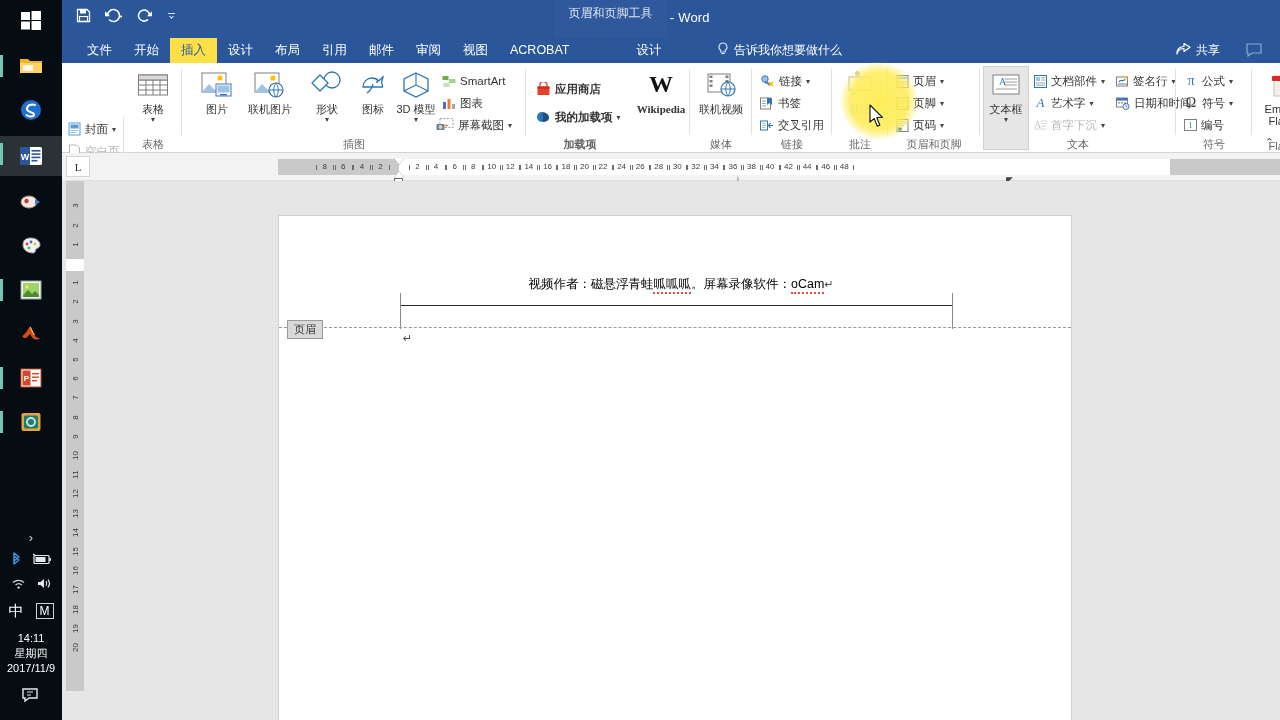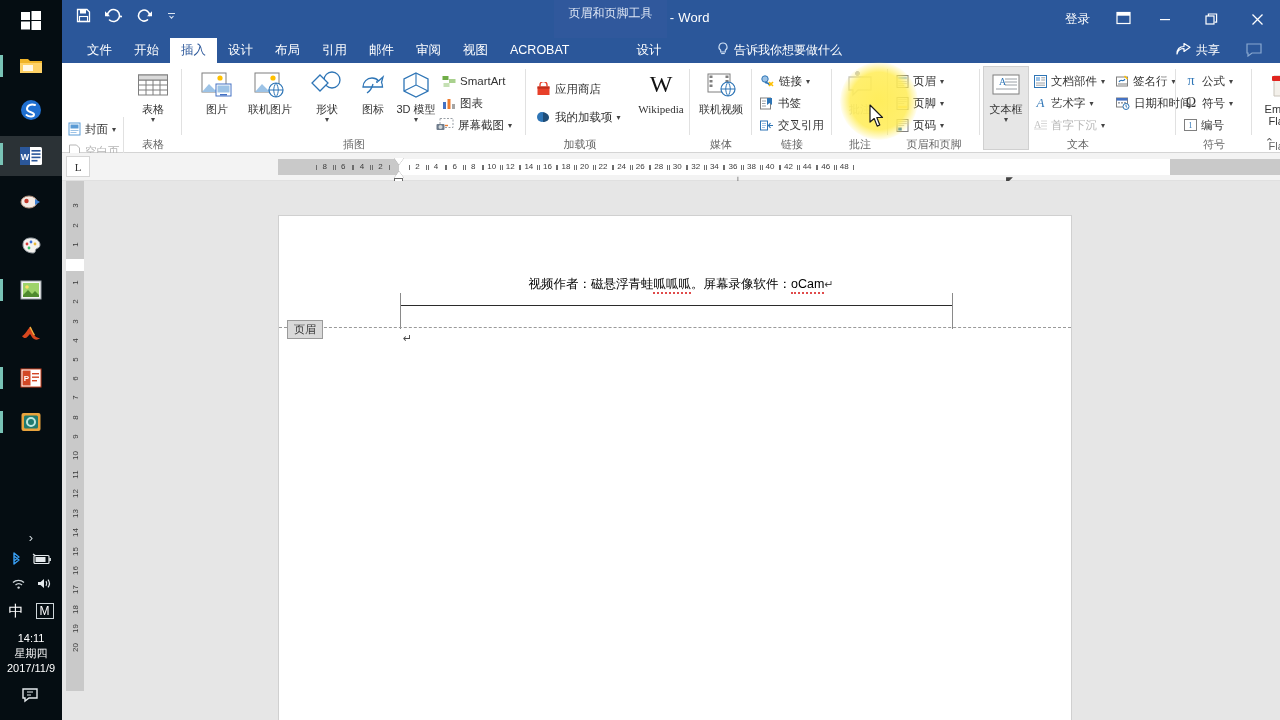--- a/index.html
+++ b/index.html
@@ -53,21 +53,21 @@
   }
   .tr-right { position:absolute; right:0; top:0; height:38px; display:flex; align-items:center; }
   .signin { font-size:12.5px; color:#fff; padding:0 14px; }
   .ribbon-display { width:38px; text-align:center; }
   .wbtn { width:46px; height:38px; display:flex; align-items:center; justify-content:center; color:#fff; }
 
   
   .tabstrip { position:relative; height:25px; background:#2b579a;padding-left:40px; }
   .tabs { position:absolute; left:14px; top:0; display:flex; height:25px; align-items:center; }
   .tab { font-size:12.5px; color:#ffffff; padding:0 11px; height:25px; line-height:25px; white-space:nowrap; }
-  .tab.active { background:#ffffff; color:#2b579a; }
+  .tab.active { background:#fde047; color:#2b579a; }
   .tell-me { position:absolute; left:655px; top:0; height:25px; display:flex; align-items:center; gap:5px; color:#fff; font-size:12px; }
   .share { position:absolute; right:60px; top:0; height:25px; display:flex; align-items:center; gap:5px; color:#fff; font-size:12px; }
   .comm-icon { position:absolute; right:18px; top:5px; }
 
   
   .ribbon { position:relative; height:90px; background:#fff; border-bottom:1px solid #d4d4d4; }
   .rgroup { position:absolute; top:0; height:90px; }
   .rgroup .gtitle {
     position:absolute; bottom:1px; left:0; right:0; text-align:center; font-size:11px; color:#666;
   }
@@ -316,45 +316,20 @@
             </svg>
         </span>
       </div>
 
       <div class="doc-title">文档1  -  Word</div>
 
       <div class="ctx-tooltab">
         <div class="ctxlabel">页眉和页脚工具</div>
       </div>
 
-      <div class="tr-right">
-        <span class="signin">登录</span>
-        <span class="ribbon-display">
-          <svg width="15" height="14" viewBox="0 0 15 14">
-              <rect x="1" y="1.5" width="13" height="11" fill="none" stroke="#fff" stroke-width="1.2"></rect>
-              <rect x="1" y="1.5" width="13" height="3.2" fill="#fff"></rect>
-            </svg>
-        </span>
-        <span class="wbtn">
-          <svg width="12" height="12" viewBox="0 0 12 12">
-              <rect x="1" y="6" width="10" height="1.2" fill="#fff"></rect>
-            </svg>
-        </span>
-        <span class="wbtn">
-          <svg width="13" height="13" viewBox="0 0 13 13">
-              <rect x="1" y="3" width="8" height="8" fill="none" stroke="#fff" stroke-width="1.2"></rect>
-              <path d="M3.4 3V1h8.2v8.2h-2" fill="none" stroke="#fff" stroke-width="1.2"></path>
-            </svg>
-        </span>
-        <span class="wbtn close">
-          <svg width="13" height="13" viewBox="0 0 13 13">
-              <path d="M1.5 1.5l10 10M11.5 1.5l-10 10" stroke="#fff" stroke-width="1.3"></path>
-            </svg>
-        </span>
-      </div>
     </div>
 
     <div class="tabstrip">
       <div class="tabs">
         <span class="tab">文件</span>
         <span class="tab">开始</span>
         <span class="tab active">插入</span>
         <span class="tab">设计</span>
         <span class="tab">布局</span>
         <span class="tab">引用</span>
@@ -528,21 +503,21 @@
                 <path d="M9 7.5h3" stroke="#ed7d31" stroke-width="1.4"></path>
               </svg>
           </span>
           <span>屏幕截图</span>
           <span class="caret">▾</span>
         </div>
         <div class="gtitle">插图</div>
         <div class="gsep"></div>
       </div>
 
-      <div class="rgroup" style="left:464px; width:164px;">
+      <div class="rgroup" style="left:464px; width:164px;font-weight:bold;">
         <div class="small-btn" style="left:8px; top:16px;">
           <span class="ico">
             <svg width="15" height="14" viewBox="0 0 15 14">
                 <path d="M1.5 4.5h12v8.5h-12z" fill="#e8402a"></path>
                 <path d="M4 4.5V3a3.5 3.5 0 0 1 7 0v1.5" fill="none" stroke="#e8402a" stroke-width="1.4"></path>
                 <rect x="1.5" y="4.5" width="12" height="2.2" fill="#c0301e"></rect>
               </svg>
           </span>
           <span>应用商店</span>
         </div>

